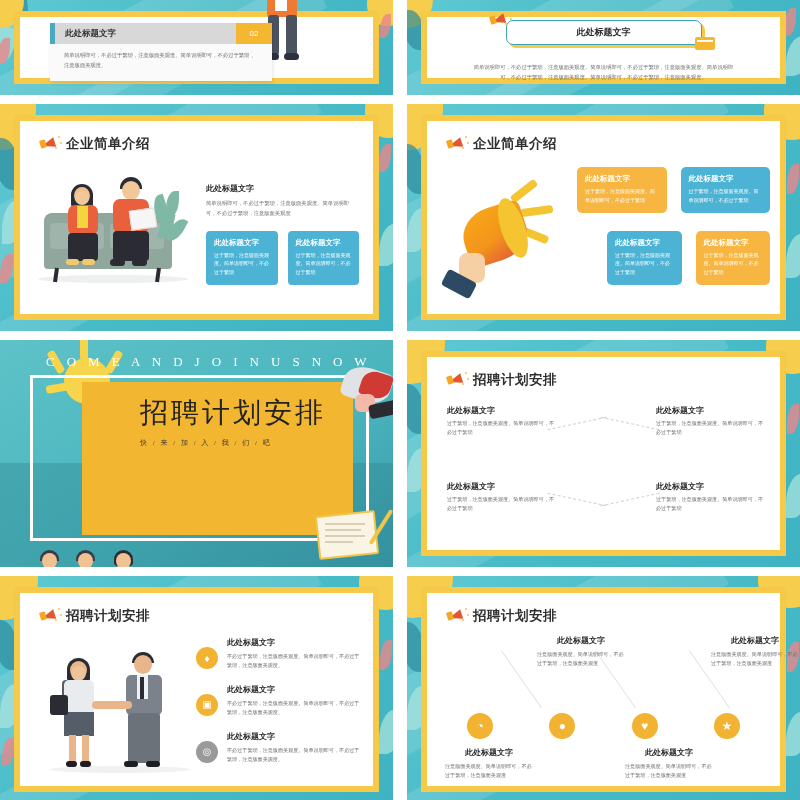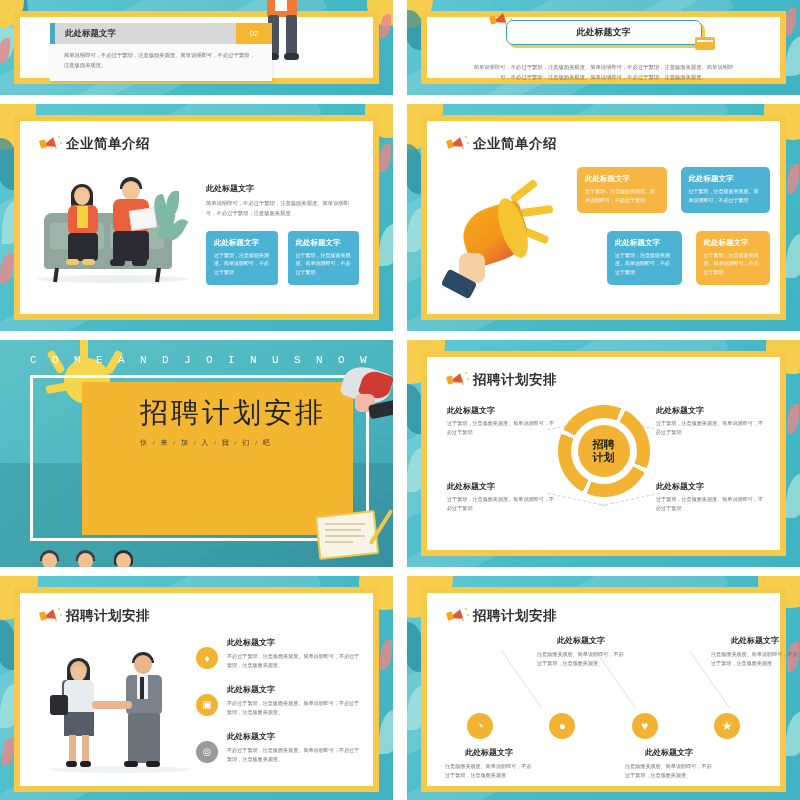--- a/index.html
+++ b/index.html
@@ -199,22 +199,22 @@
   .gbox .bt { font-size: 7.5px; font-weight: 700; margin-bottom: 3px; }
   .gbox .bb { font-size: 5px; line-height: 1.75; }
   .grid4 .r2off { margin-left: 30px; }
 
   
   .hero { position: absolute; inset: 0; background: linear-gradient(150deg,#5ec2c8 0%,#49b4bd 60%,#3a9aa8 100%); }
   .hero .city { position:absolute; left:0; bottom:0; width:100%; height:46%; background:rgba(43,128,139,.35); }
   .hero .sun { position:absolute; left:64px; top:18px; width:46px; height:46px; border-radius:50%; background:#f6d44b; }
   .hero .sunray { position:absolute; background:#f6d44b; border-radius:3px; }
   .hero .eng {
-    position:absolute; right:22px; top:14px; color:#ffffff; font-size:11px;
-    letter-spacing:4.4px; font-family:Liberation Mono, monospace;
+    position:absolute; right:22px; top:14px; color:#ffffff; font-size:13px;
+    letter-spacing:4.4px; font-family:Liberation Serif, serif;
   }
   .hero .board {
     position:absolute; left:30px; top:35px; right:24px; bottom:26px;
     border: 3px solid #ffffff;
   }
   .hero .yellowbox {
     position:absolute; left:82px; top:42px; right:40px; bottom:32px;
     background:#f2b630;
   }
   .hero .txtwrap { position:absolute; left:140px; top:52px; }
@@ -605,32 +605,20 @@
               <div class="spark s3"></div>
           </div>
           <h2>招聘计划安排</h2>
         </div>
 
         <div class="dash" style="left:120px;top:66px;width:60px;transform:rotate(-12deg);"></div>
         <div class="dash" style="right:120px;top:66px;width:60px;transform:rotate(12deg);"></div>
         <div class="dash" style="left:120px;top:142px;width:60px;transform:rotate(12deg);"></div>
         <div class="dash" style="right:120px;top:142px;width:60px;transform:rotate(-12deg);"></div>
 
-        <div class="donut-wrap">
-          <div class="donut">
-            <div class="ring"></div>
-            <div class="hole"></div>
-            <div class="core">
-              <span>
-                <span>招聘</span><br>
-                <span>计划</span>
-              </span>
-            </div>
-          </div>
-        </div>
 
         <div class="q tl">
           <div class="qt">此处标题文字</div>
           <div class="qb">过于繁琐，注意版面美观度。简单说明即可，不必过于繁琐</div>
         </div>
         <div class="q tr">
           <div class="qt">此处标题文字</div>
           <div class="qb">过于繁琐，注意版面美观度。简单说明即可，不必过于繁琐</div>
         </div>
         <div class="q bl">

